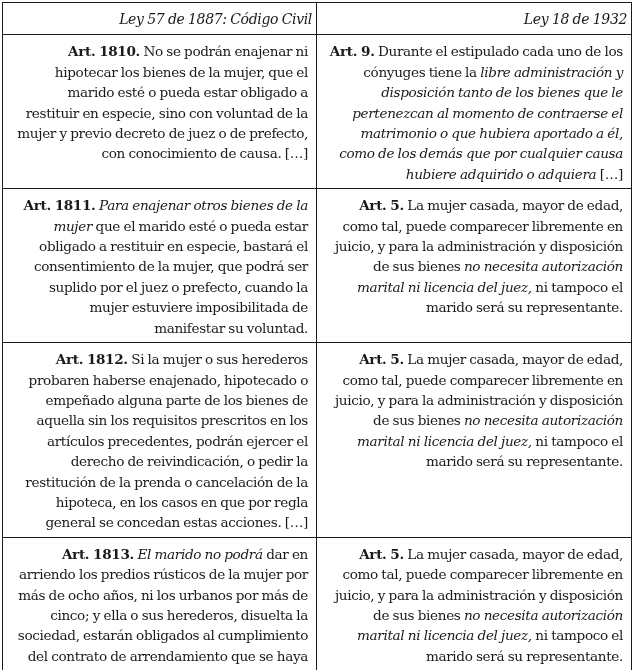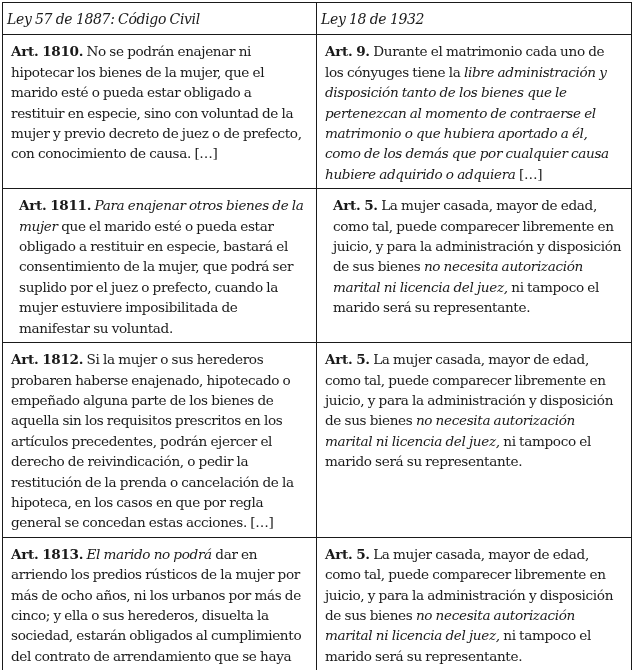--- a/index.html
+++ b/index.html
@@ -12,25 +12,25 @@
     }
     table.compare td, table.compare th {
       border: 1.5px solid #1a1a1a;
       vertical-align: top;
       padding: 6px 8px 4px 8px;
       font-size: 13.6px;
       line-height: 20.4px;
       letter-spacing: -0.35px;
       word-spacing: -0.5px;
       font-weight: normal;
-      text-align: left;
+      text-align: right;
     }
     table.compare th {
       font-style: italic;
-      text-align: left;
+      text-align: right;
       height: 20px;
       padding: 6px 4px 5px 4px;
       font-size: 14px;
     }
     col.c1 { width: 314px; }
     col.c2 { width: 315px; }
     tr.r1 td { height: 119px; }
     tr.r2 td { height: 124px; padding-left: 16px; }
     tr.r3 td { height: 183px; }
     tr.r4 td { height: 159px; }
@@ -47,21 +47,21 @@
     </colgroup>
   <thead>
     <tr>
       <th>Ley 57 de 1887: Código Civil</th>
       <th>Ley 18 de 1932</th>
     </tr>
   </thead>
   <tbody>
     <tr class="r1">
       <td><span class="art">Art. 1810.</span><span> No se podrán enajenar ni hipotecar los bienes de la mujer, que el marido esté o pueda estar obligado a restituir en especie, sino con voluntad de la mujer y previo decreto de juez o de prefecto, con conocimiento de causa. […]</span></td>
-      <td><span class="art">Art. 9.</span><span> Durante el matrimonio cada uno de los cónyuges tiene la </span><span class="it">libre administración y disposición tanto de los bienes que le pertenezcan al momento de contraerse el matrimonio o que hubiera aportado a él, como de los demás que por cualquier causa hubiere adquirido o adquiera</span><span> […]</span></td>
+      <td><span class="art">Art. 9.</span><span> Durante el estipulado cada uno de los cónyuges tiene la </span><span class="it">libre administración y disposición tanto de los bienes que le pertenezcan al momento de contraerse el matrimonio o que hubiera aportado a él, como de los demás que por cualquier causa hubiere adquirido o adquiera</span><span> […]</span></td>
     </tr>
     <tr class="r2">
       <td><span class="art">Art. 1811.</span><span> </span><span class="it">Para enajenar otros bienes de la mujer</span><span> que el marido esté o pueda estar obligado a restituir en especie, bastará el consentimiento de la mujer, que podrá ser suplido por el juez o prefecto, cuando la mujer estuviere imposibilitada de manifestar su voluntad.</span></td>
       <td><span class="art">Art. 5.</span><span> La mujer casada, mayor de edad, como tal, puede comparecer libremente en juicio, y para la administración y disposición de sus bienes </span><span class="it">no necesita autorización marital ni licencia del juez,</span><span> ni tampoco el marido será su representante.</span></td>
     </tr>
     <tr class="r3">
       <td><span class="art">Art. 1812.</span><span> Si la mujer o sus herederos probaren haberse enajenado, hipotecado o empeñado alguna parte de los bienes de aquella sin los requisitos prescritos en los artículos precedentes, podrán ejercer el derecho de reivindicación, o pedir la restitución de la prenda o cancelación de la hipoteca, en los casos en que por regla general se concedan estas acciones. […]</span></td>
       <td><span class="art">Art. 5.</span><span> La mujer casada, mayor de edad, como tal, puede comparecer libremente en juicio, y para la administración y disposición de sus bienes </span><span class="it">no necesita autorización marital ni licencia del juez,</span><span> ni tampoco el marido será su representante.</span></td>
     </tr>
     <tr class="r4">

